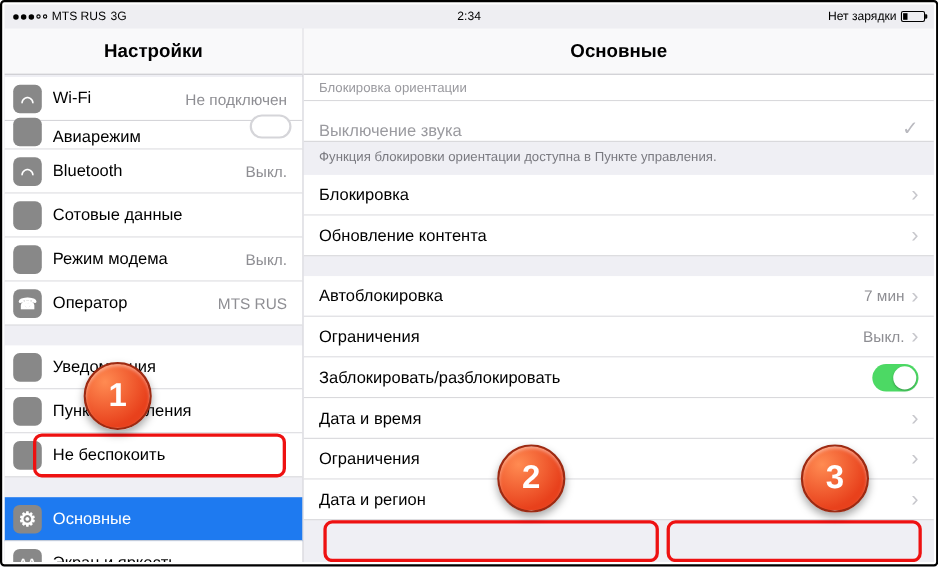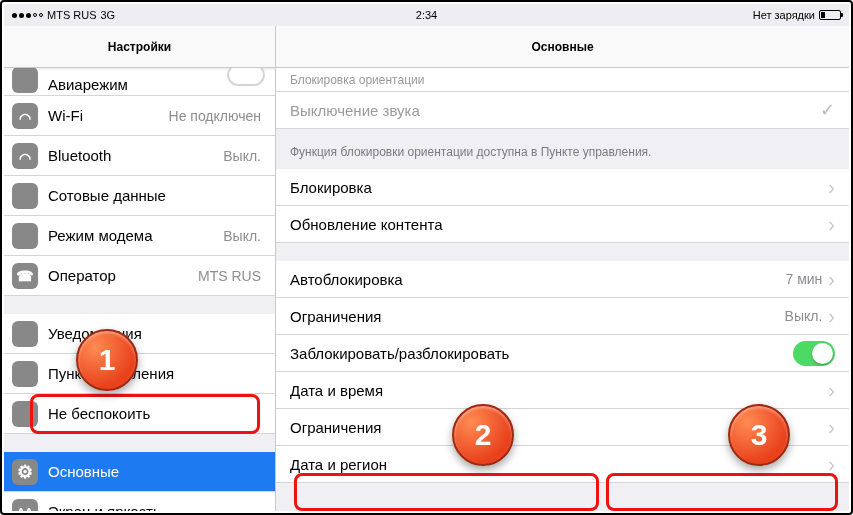--- a/index.html
+++ b/index.html
@@ -25,21 +25,21 @@
   .battery .fill { position:absolute; left:1px; top:1px; bottom:1px; width:4px; background:#000;}
 
   
   .columns { position:absolute; top:22px; left:0; right:0; bottom:0; display:flex; }
   .left-col  { width: 272px; background:#efeff4; border-right:1px solid #c8c7cc; display:flex; flex-direction:column; }
   .right-col { flex:1; background:#efeff4; display:flex; flex-direction:column; }
 
   
   .col-header {
     height: 42px; display:flex; align-items:center; justify-content:center;
-    font-size: 12px; font-weight:600; background:#f9f9fa; border-bottom:1px solid #c8c7cc;
+    font-size: 17px; font-weight:600; background:#f9f9fa; border-bottom:1px solid #c8c7cc;
   }
 
   
   .left-scroll { flex:1; overflow:hidden; position:relative; padding-top:2px;}
   .l-row {
     height: 40px; display:flex; align-items:center; padding:0 14px 0 8px;
     background:#fff; border-bottom:1px solid #d5d5d9; font-size:15px; color:#000;
     position:relative;
   }
   .l-row.first-cut { height:26px; align-items:flex-end; padding-bottom:2px;}
@@ -65,21 +65,21 @@
   .r-row {
     height: 37px; display:flex; align-items:center; padding:0 14px;
     background:#fff; border-bottom:1px solid #d5d5d9; font-size:15px; color:#000;
     position:relative;
   }
   .r-row.cut-top { height: 24px; color:#9a9a9f; font-size:12px;}
   .r-row .label { flex:1; }
   .r-row .val   { color:#8e8e93; font-size:14px; margin-right:6px;}
   .r-row .chev  { color:#c7c7cc; font-size:20px; font-weight:200;}
   .r-note {
-    font-size:12px; color:#7a7a80; padding:16px 14px 10px; background:#efeff4;
+    font-size:12px; color:#7a7a80; padding:6px 14px 10px; background:#efeff4;
   }
   .r-gap { height: 18px; background:#efeff4; }
 
   
   .toggle { width:42px; height:25px; border-radius:13px; background:#4cd964; position:relative;}
   .toggle .knob { position:absolute; right:2px; top:2px; width:21px; height:21px; border-radius:50%; background:#fff; box-shadow:0 1px 2px rgba(0,0,0,.3);}
 
   
   .tick { color:#b9b9bf; font-size:18px;}
 
@@ -146,31 +146,31 @@
         </span>
   </div>
 </div>
 
 <div class="columns">
 
   <div class="left-col">
     <div class="col-header">Настройки</div>
     <div class="left-scroll">
 
+      <div class="l-row">
+        <span class="icon ic-blue"></span>
+        <span class="label">Wi-Fi</span>
+        <span class="val">Не подключен</span>
+      </div>
+
       <div class="l-row first-cut">
         <span class="icon ic-orange"></span>
         <span class="label">Авиарежим</span>
         <span class="mini-switch"></span>
       </div>
-
-      <div class="l-row">
-        <span class="icon ic-blue"></span>
-        <span class="label">Wi-Fi</span>
-        <span class="val">Не подключен</span>
-      </div>
       <div class="l-row">
         <span class="icon ic-blue"></span>
         <span class="label">Bluetooth</span>
         <span class="val">Выкл.</span>
       </div>
       <div class="l-row">
         <span class="icon ic-teal"></span>
         <span class="label">Сотовые данные</span>
         <span class="val"></span>
       </div>
@@ -214,21 +214,21 @@
     </div>
   </div>
 
   <div class="right-col">
     <div class="col-header">Основные</div>
     <div class="right-scroll">
 
       <div class="r-row cut-top">
         <span class="label">Блокировка ориентации</span>
       </div>
-      <div class="r-row" style="color:#9a9a9f;">
+      <div class="r-row" style="color:#9a9a9f;align-items:flex-end;">
         <span class="label">Выключение звука</span>
         <span class="tick">✓</span>
       </div>
       <div class="r-note">Функция блокировки ориентации доступна в Пункте управления.</div>
 
       <div class="r-row">
         <span class="label">Блокировка</span>
         <span class="chev">›</span>
       </div>
       <div class="r-row">

